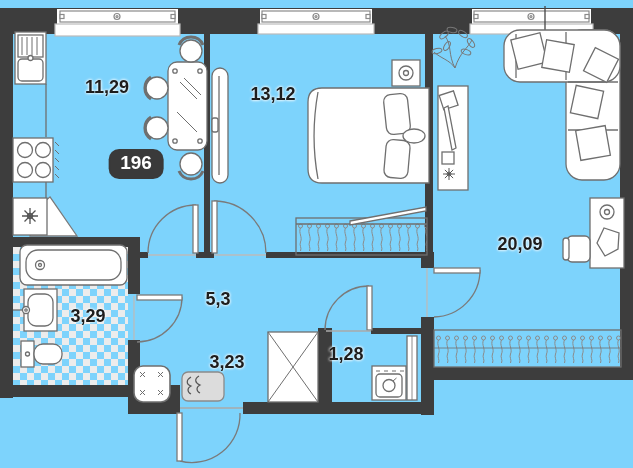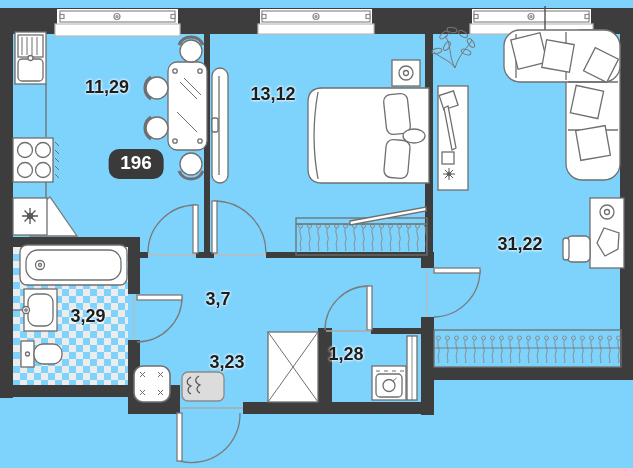--- a/index.html
+++ b/index.html
@@ -295,20 +295,20 @@
         <path d="M376,371 h4 m4,0 h4 m4,0 h4 m4,0 h4" stroke-width="1"></path>
         <rect x="376" y="374" width="26" height="23" rx="4"></rect>
         <circle cx="389" cy="385.5" r="6"></circle>
         <path d="M393,381 l3.5,-3" stroke-width="1"></path>
       </g>
     </g>
   </svg>
 
   <div class="area-label" style="left:107px;top:87px">11,29</div>
   <div class="area-label" style="left:273px;top:94px">13,12</div>
-  <div class="area-label" style="left:520px;top:244px">31,22</div>
-  <div class="area-label" style="left:218px;top:299px">3,7</div>
+  <div class="area-label" style="left:520px;top:244px">20,09</div>
+  <div class="area-label" style="left:218px;top:299px">5,3</div>
   <div class="area-label" style="left:88px;top:316px">3,29</div>
   <div class="area-label" style="left:227px;top:362px">3,23</div>
   <div class="area-label" style="left:346px;top:354px">1,28</div>
 
   <div class="unit-badge">196</div>
 </div>
 
 </body></html>

